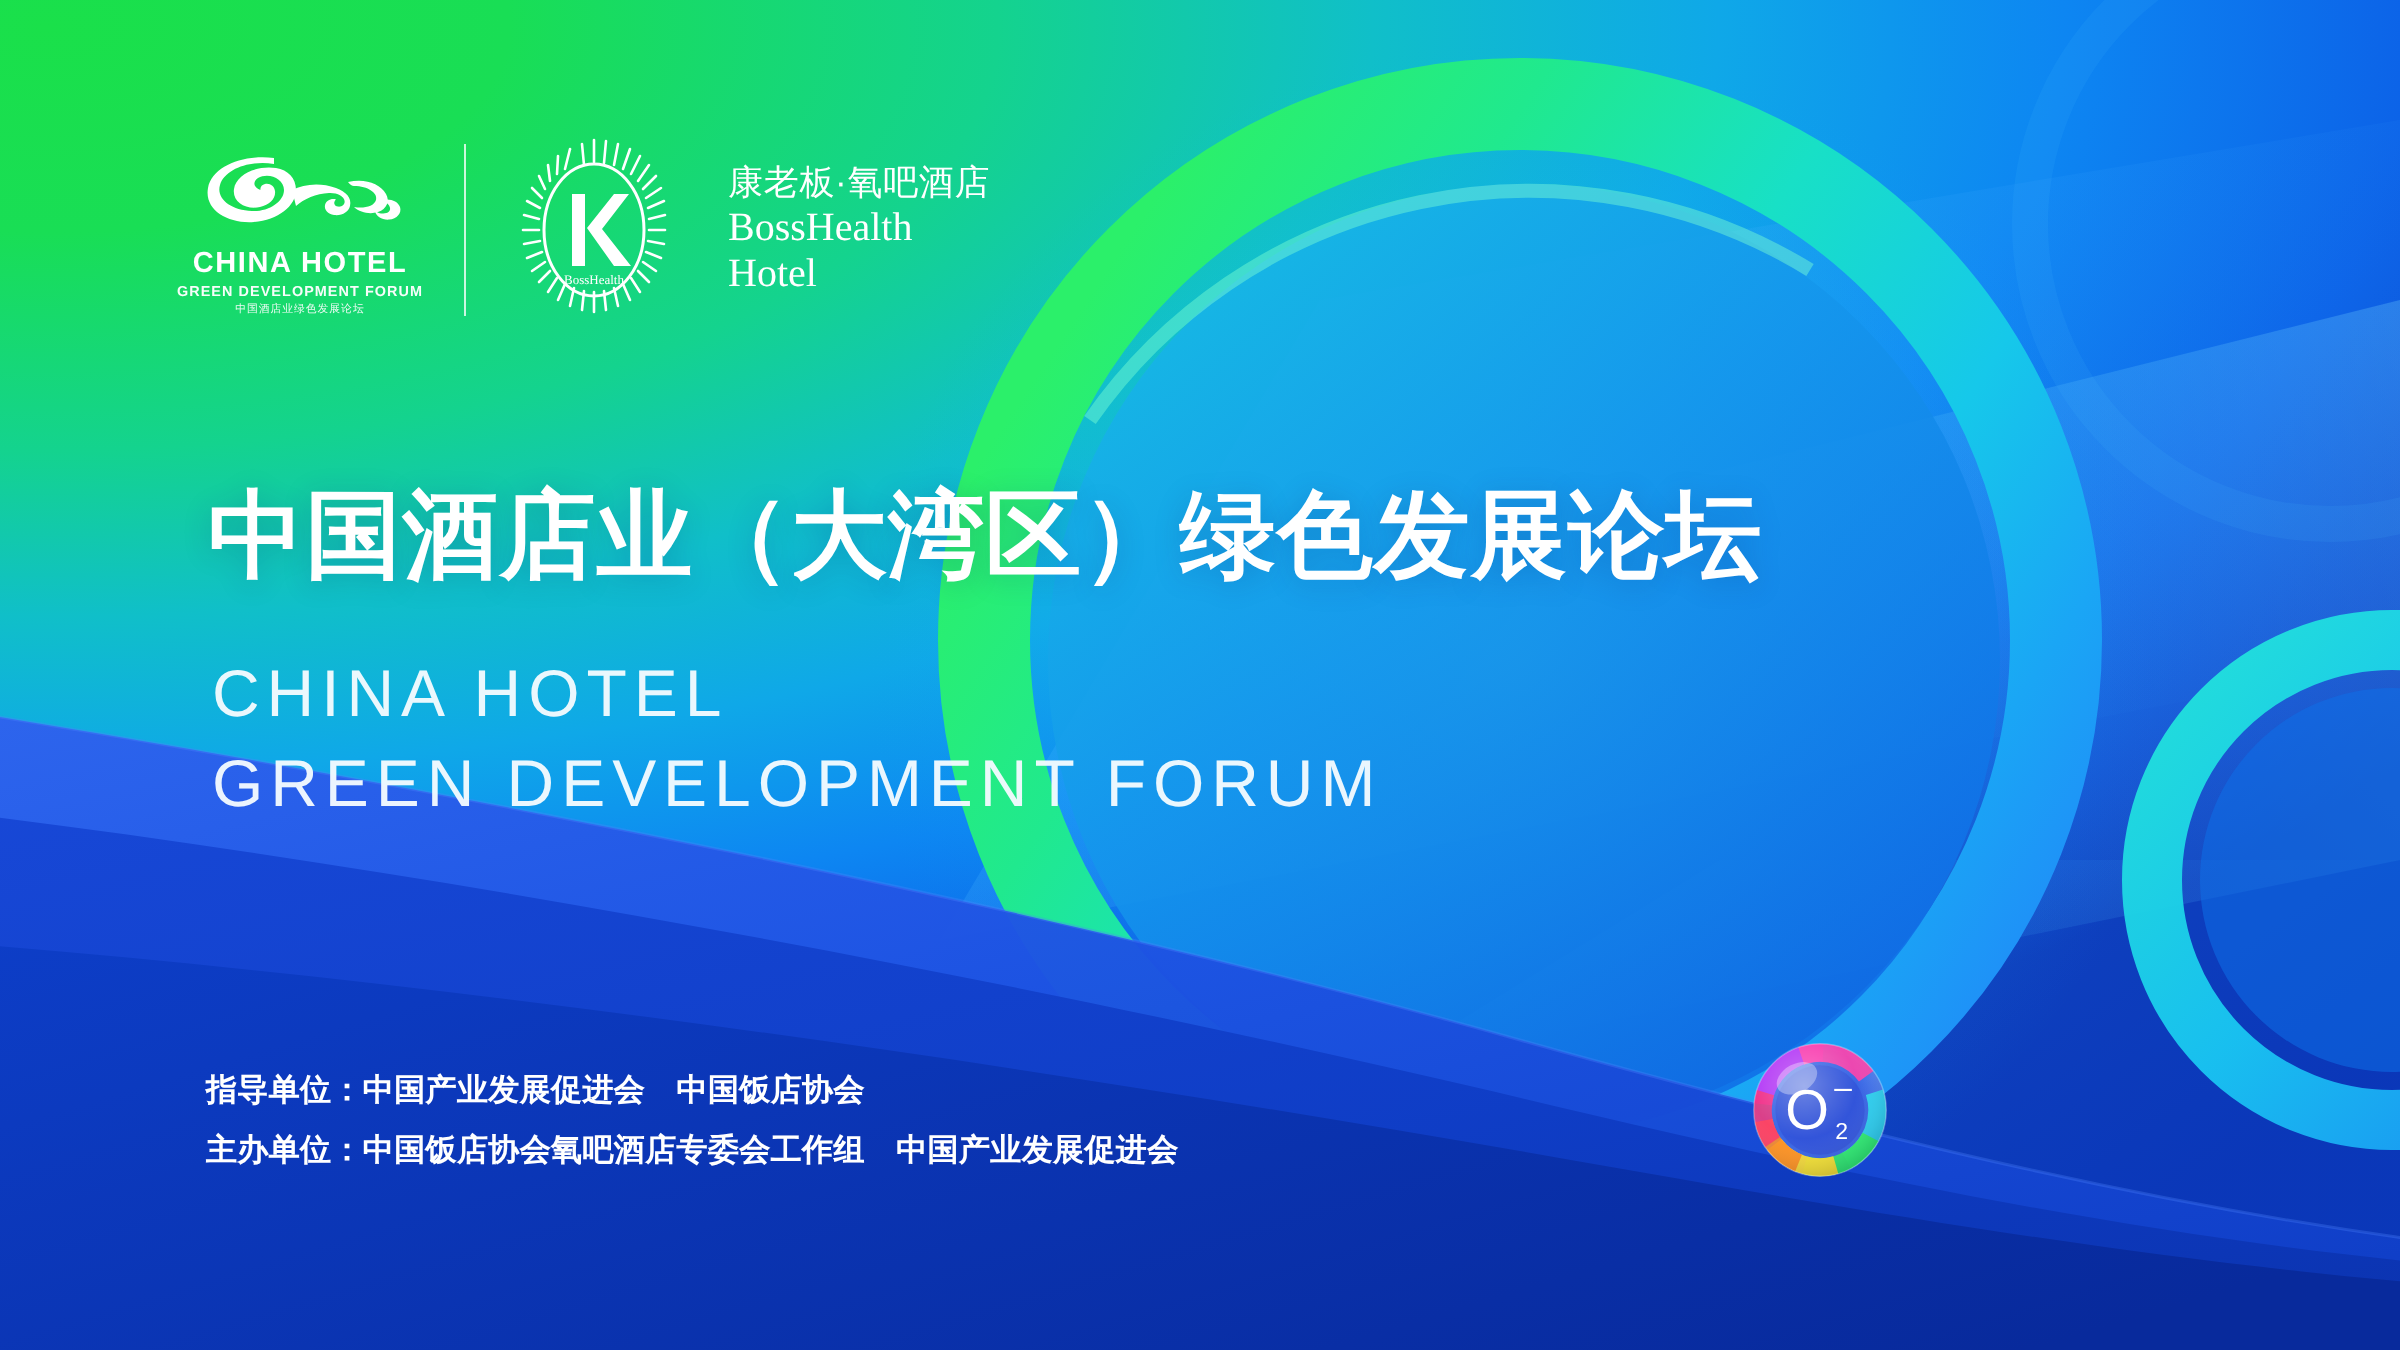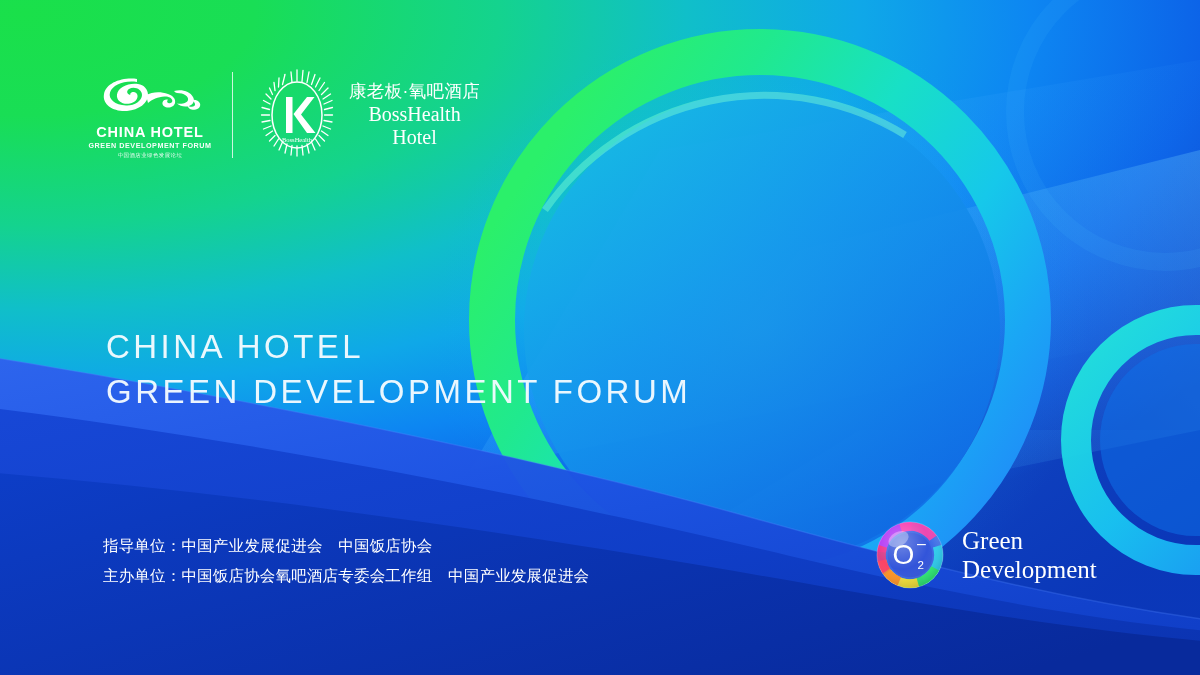--- a/index.html
+++ b/index.html
@@ -30,21 +30,21 @@
     margin-top:3px;white-space:nowrap;line-height:1;opacity:.97;
   }
   .ch-cn{
     color:#fff;font-size:5.4px;letter-spacing:.09em;margin-top:3.5px;
     white-space:nowrap;line-height:1;opacity:.92;
   }
   .logo-divider{
     width:1px;height:86px;background:rgba(255,255,255,.78);
     margin:0 24px 0 28px;flex:none;
   }
-  .logo-boss{display:flex;align-items:center;gap:12px;text-align:center;}
+  .logo-boss{display:flex;align-items:center;gap:27px;}
   .boss-mark{width:80px;height:98px;display:block;}
   .boss-text{display:flex;flex-direction:column;justify-content:center;}
   .boss-cn{
     color:#fff;font-size:17.5px;font-weight:500;letter-spacing:.02em;
     line-height:1.18;white-space:nowrap;
   }
   .boss-en{
     color:#fff;font-family:"Liberation Serif","DejaVu Serif",serif;
     font-size:20px;line-height:1.12;white-space:nowrap;margin-top:1px;
   }
@@ -56,21 +56,21 @@
     text-shadow:0 2px 14px rgba(4,40,120,.22);
   }
   .subhead{
     position:absolute;left:106px;top:325px;
     color:#f3fbff;font-size:33px;font-weight:300;letter-spacing:.105em;
     line-height:1.36;white-space:nowrap;opacity:.96;
   }
   
   .credits{position:absolute;left:103px;top:531px;}
   .credit-line{
-    color:#fff;font-size:15.5px;font-weight:400;letter-spacing:.012em;
+    color:#fff;font-size:15.5px;font-weight:700;letter-spacing:.012em;
     line-height:1.95;white-space:nowrap;
   }
   
   .gd-badge{position:absolute;left:874px;top:519px;display:flex;align-items:center;gap:16px;}
   .gd-bubble{width:72px;height:72px;display:block;flex:none;}
   .gd-text{
     color:#fff;font-family:"Liberation Serif","DejaVu Serif",serif;
     font-size:25px;line-height:1.18;white-space:nowrap;font-weight:400;
   }
 </style>
@@ -237,20 +237,21 @@
         <text x="80" y="152" text-anchor="middle" fill="#ffffff" font-family="Liberation Serif, serif" font-size="13">BossHealth</text>
       </svg>
       <div class="boss-text">
         <div class="boss-cn">康老板·氧吧酒店</div>
         <div class="boss-en">BossHealth</div>
         <div class="boss-en">Hotel</div>
       </div>
     </div>
   </div>
 
+  <div class="headline">中国酒店业（大湾区）绿色发展论坛</div>
   <div class="subhead">
     <div>CHINA HOTEL</div>
     <div>GREEN DEVELOPMENT FORUM</div>
   </div>
 
   <div class="credits">
     <div class="credit-line">指导单位：中国产业发展促进会　中国饭店协会</div>
     <div class="credit-line">主办单位：中国饭店协会氧吧酒店专委会工作组　中国产业发展促进会</div>
   </div>
 
@@ -286,19 +287,15 @@
         <circle cx="50" cy="50" r="46" fill="url(#bubbleShade)"></circle>
         <ellipse cx="34" cy="28" rx="15" ry="10" fill="#ffffff" opacity="0.34" transform="rotate(-28 34 28)"></ellipse>
       </g>
       <circle cx="50" cy="50" r="46" fill="none" stroke="#ffffff" stroke-width="1" opacity="0.30"></circle>
       <g fill="#ffffff" font-family="Liberation Sans, sans-serif">
         <text x="41" y="63" text-anchor="middle" font-size="39" font-weight="400">O</text>
         <text x="66" y="42" text-anchor="middle" font-size="22" font-weight="400">–</text>
         <text x="65" y="70" text-anchor="middle" font-size="16" font-weight="400">2</text>
       </g>
     </svg>
-    <div class="gd-text">
-      <div>Green</div>
-      <div>Development</div>
-    </div>
   </div>
 
 </div>
 
 </body></html>

